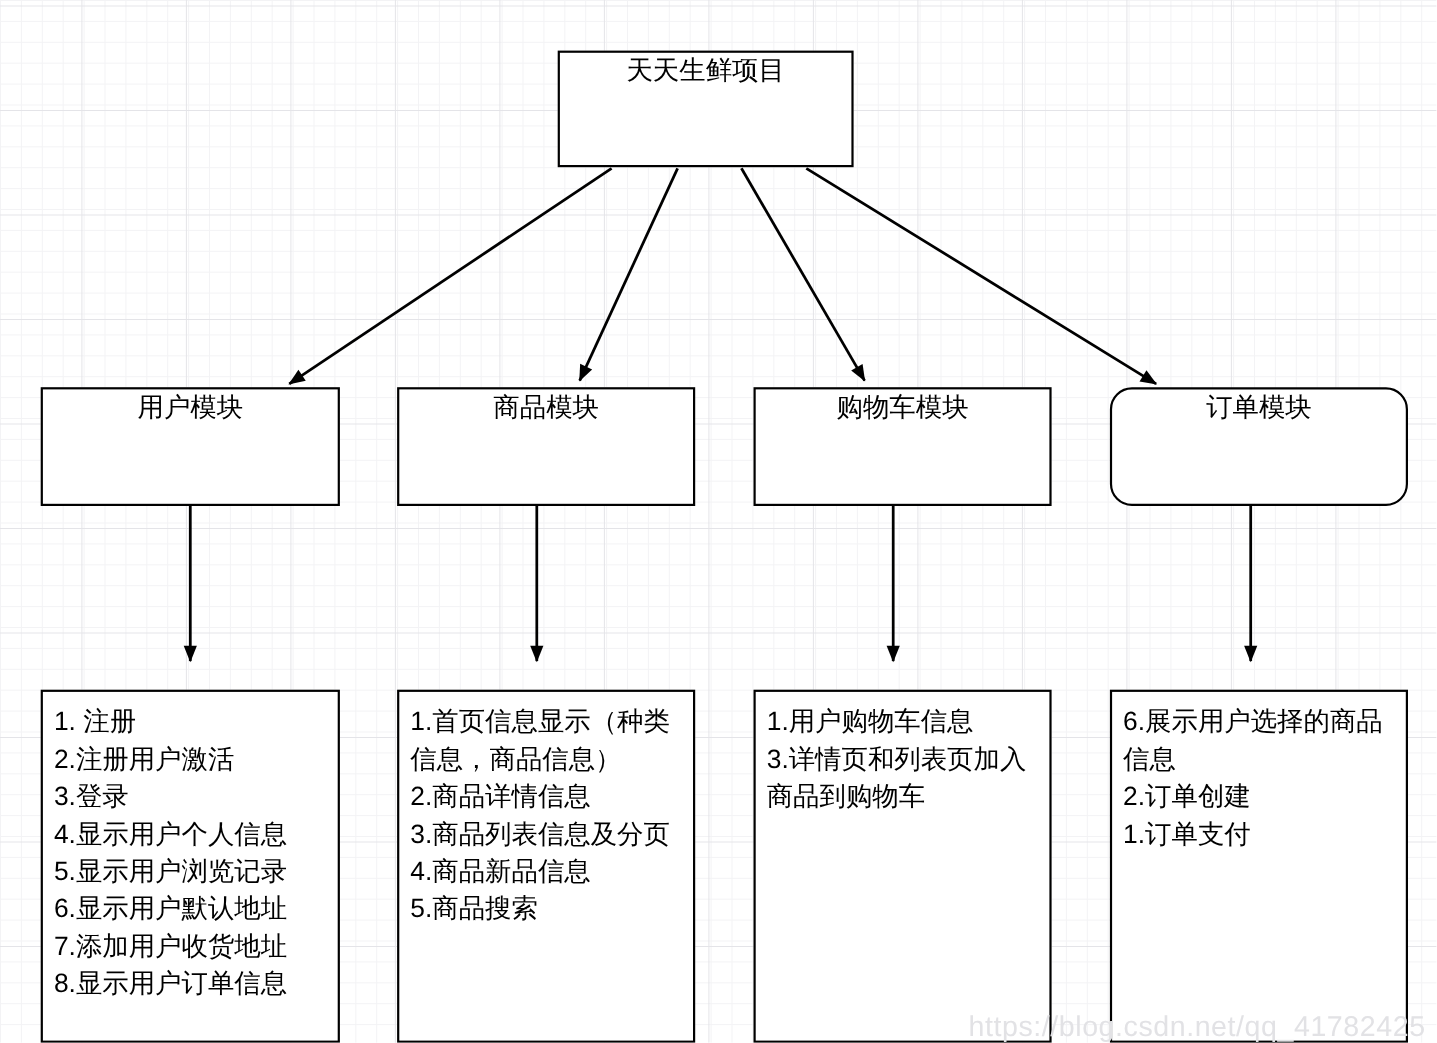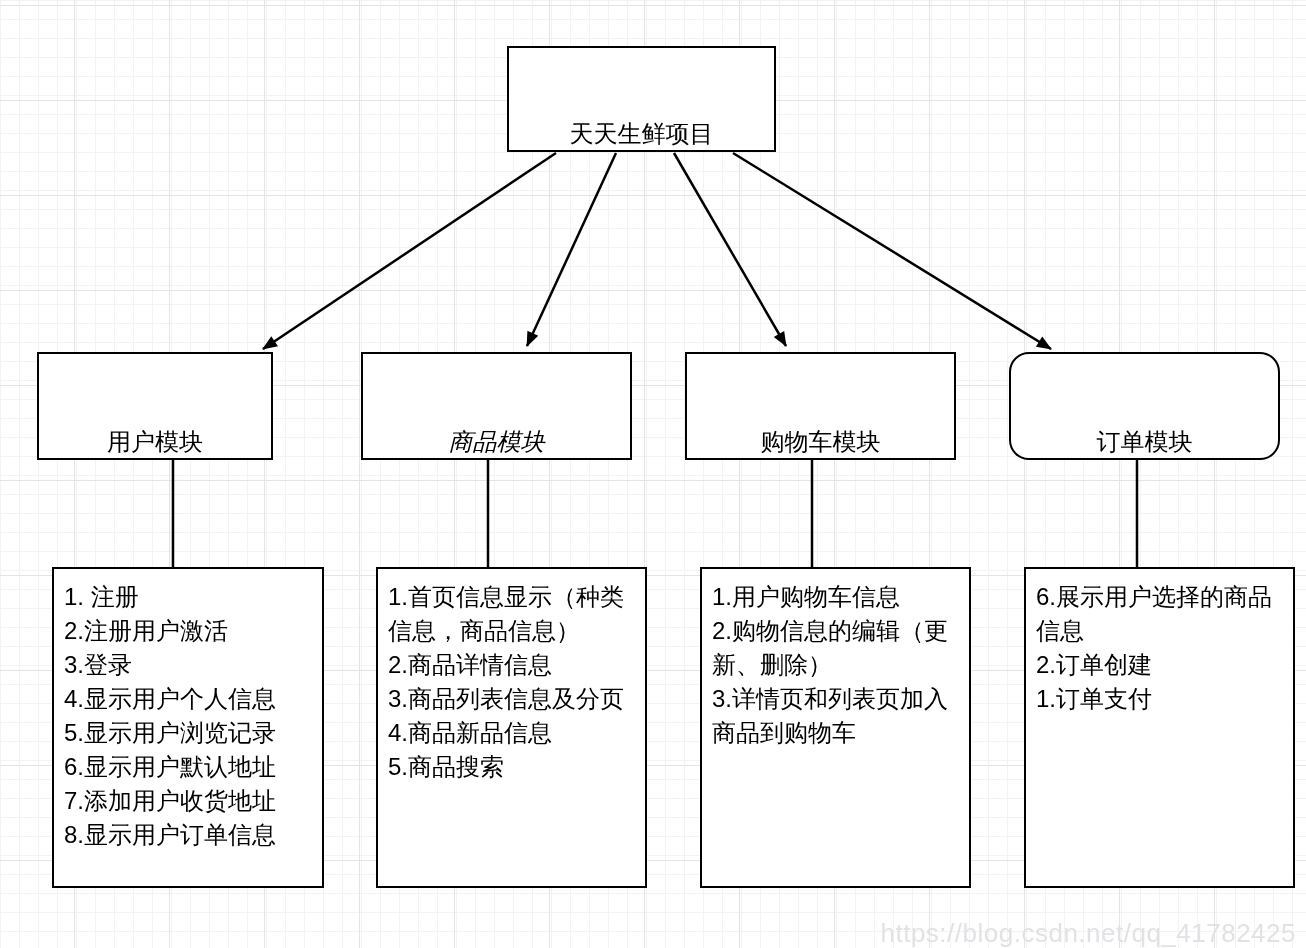--- a/index.html
+++ b/index.html
@@ -35,32 +35,32 @@
   .node {
     position: absolute;
     box-sizing: border-box;
     background: #ffffff;
     border: 2.5px solid #000000;
     color: #000000;
     z-index: 2;
   }
   .title-node {
     display: flex;
-    align-items: flex-end;
+    align-items: flex-start;
     justify-content: center;
     font-size: 24px;
     text-align: center;
   }
   .root-node    { left: 507px;  top: 46px;  width: 269px; height: 106px; }
   .module-node  { top: 352px; height: 108px; }
-  .module-1     { left: 37px;   width: 236px; }
-  .module-2     { left: 361px;  width: 271px; font-style: italic; }
+  .module-1     { left: 37px;   width: 272px; }
+  .module-2     { left: 361px;  width: 271px; }
   .module-3     { left: 685px;  width: 271px; }
   .module-4     { left: 1009px; width: 271px; border-radius: 20px; }
-  .detail-node  { top: 567px; height: 321px; padding: 11px 10px 0 10px; margin-left: 15px; }
+  .detail-node  { top: 627px; height: 321px; padding: 11px 10px 0 10px; }
   .detail-1     { left: 37px;   width: 272px; }
   .detail-2     { left: 361px;  width: 271px; }
   .detail-3     { left: 685px;  width: 271px; }
   .detail-4     { left: 1009px; width: 271px; }
   .detail-line {
     font-size: 24px;
     line-height: 34px;
     color: #000000;
     text-align: left;
     word-break: break-all;
@@ -128,21 +128,20 @@
   <div class="node detail-node detail-2">
     <div class="detail-line">1.首页信息显示（种类信息，商品信息）</div>
     <div class="detail-line">2.商品详情信息</div>
     <div class="detail-line">3.商品列表信息及分页</div>
     <div class="detail-line">4.商品新品信息</div>
     <div class="detail-line">5.商品搜索</div>
   </div>
 
   <div class="node detail-node detail-3">
     <div class="detail-line">1.用户购物车信息</div>
-    <div class="detail-line">2.购物信息的编辑（更新、删除）</div>
     <div class="detail-line">3.详情页和列表页加入商品到购物车</div>
   </div>
 
   <div class="node detail-node detail-4">
     <div class="detail-line">6.展示用户选择的商品信息</div>
     <div class="detail-line">2.订单创建</div>
     <div class="detail-line">1.订单支付</div>
   </div>
 
   <div class="watermark">https://blog.csdn.net/qq_41782425</div>

